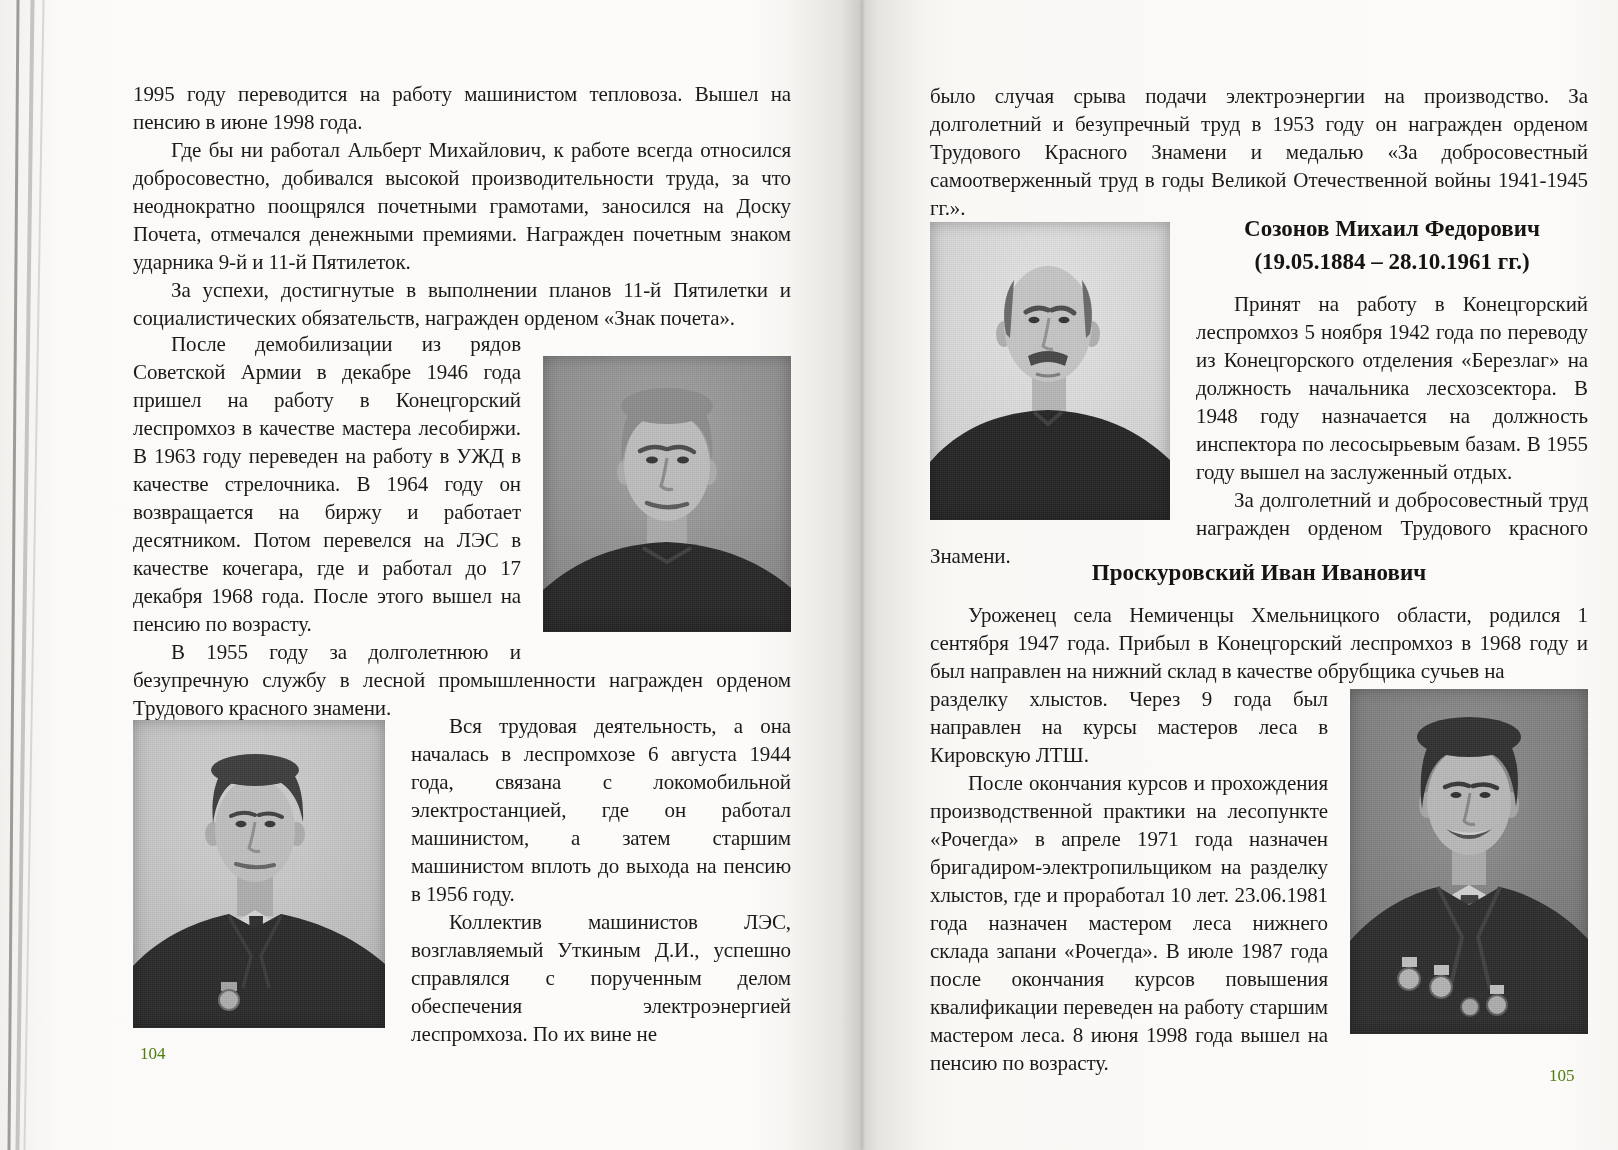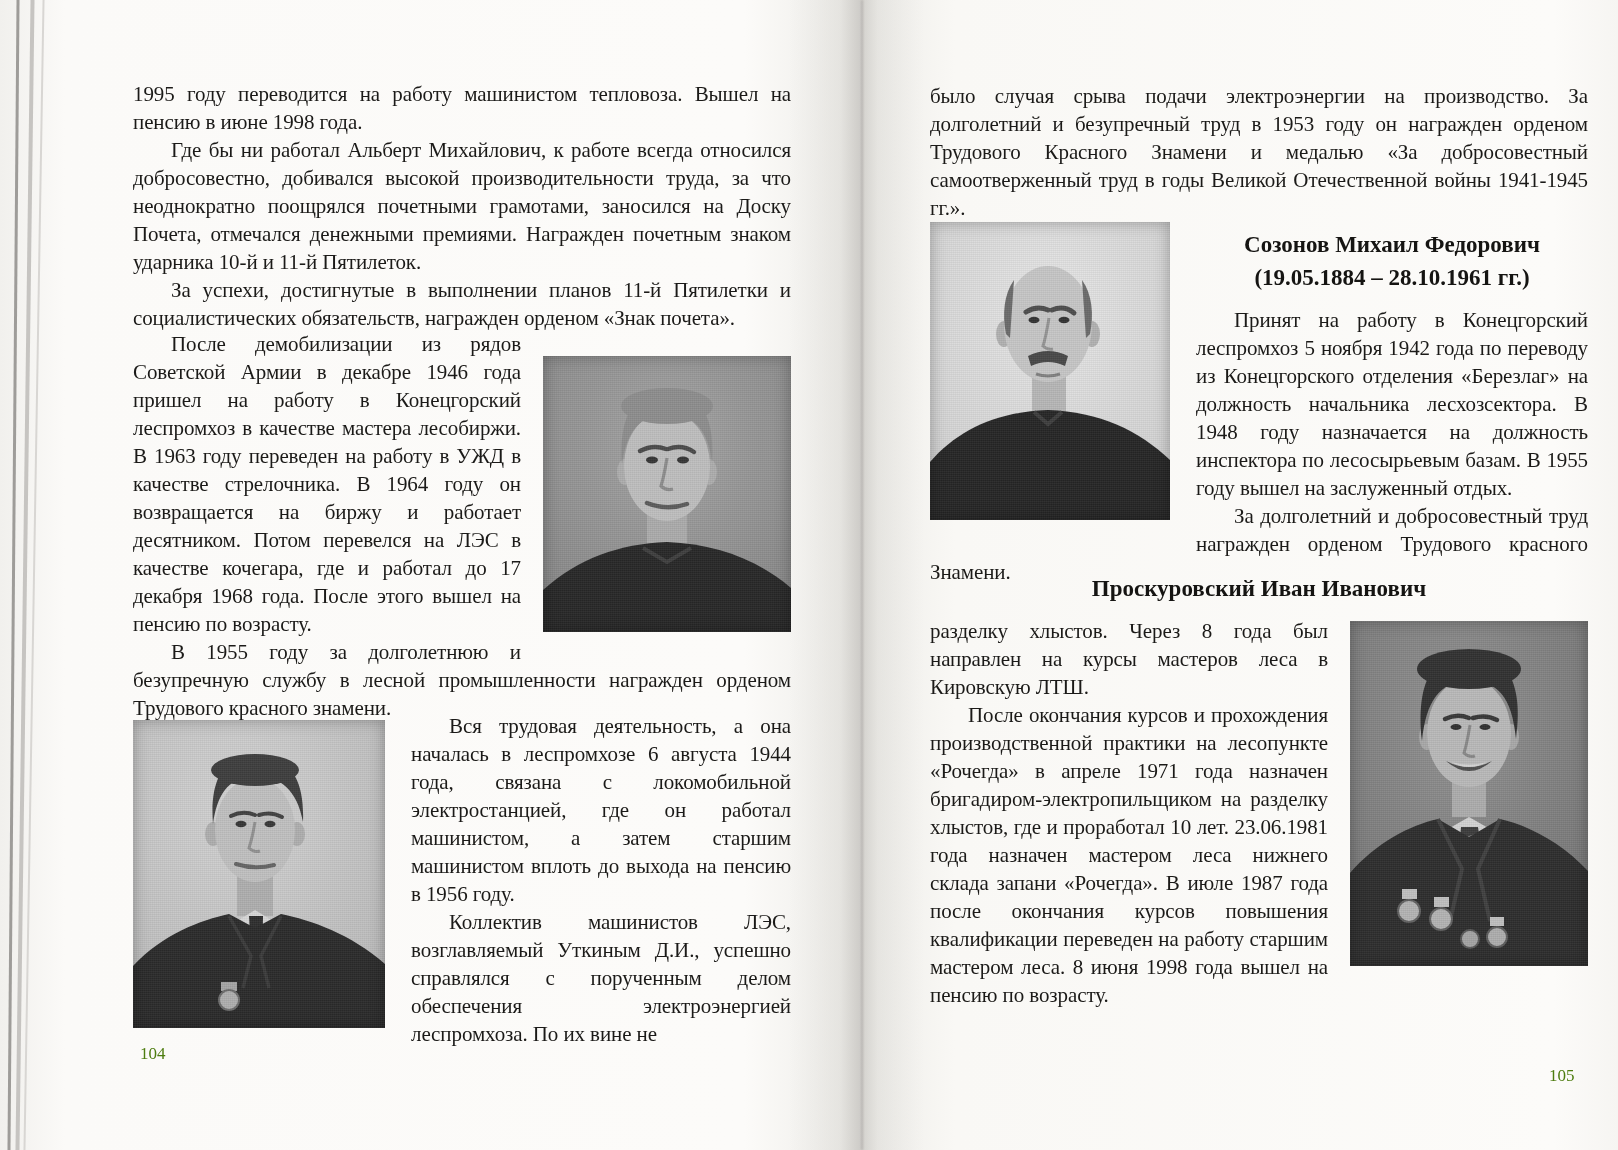--- a/index.html
+++ b/index.html
@@ -24,21 +24,21 @@
   .page-right{left:930px;width:658px;}
   .block{position:absolute;left:0;right:0;}
 
   .p{
     text-align:justify;font-size:21px;line-height:28px;margin:0;
     letter-spacing:-0.1px;color:#1b1a18;
   }
   .indent{text-indent:38px;}
   .section-title{
     font-weight:bold;text-align:center;font-size:23px;line-height:33px;
-    margin:16px 0 12px 0;color:#151412;
+    margin:0 0 12px 0;color:#151412;
   }
   .title-line{display:block;}
 
   .photo{
     position:relative;overflow:hidden;background:#999;
   }
   .photo::before{content:"";position:absolute;inset:0;box-shadow:inset 0 0 16px rgba(0,0,0,0.30);z-index:2;}
   .photo::after{
     content:"";position:absolute;inset:0;z-index:3;pointer-events:none;
     background-image:
@@ -57,21 +57,21 @@
 <div class="scan-edge edge1"></div>
 <div class="scan-edge edge2"></div>
 <div class="scan-edge edge3"></div>
 <div class="gutter"></div>
 <div class="gutter-crease"></div>
 
 <div class="page page-left">
 
   <div class="block" style="top:80px;">
     <p class="p">1995 году переводится на работу машинистом тепловоза. Вышел на пенсию в июне 1998 года.</p>
-    <p class="p indent">Где бы ни работал Альберт Михайлович, к работе всегда относился добросовестно, добивался высокой производительности труда, за что неоднократно поощрялся почетными грамотами, заносился на Доску Почета, отмечался денежными премиями. Награжден почетным знаком ударника 10-й и 11-й Пятилеток.</p>
+    <p class="p indent">Где бы ни работал Альберт Михайлович, к работе всегда относился добросовестно, добивался высокой производительности труда, за что неоднократно поощрялся почетными грамотами, заносился на Доску Почета, отмечался денежными премиями. Награжден почетным знаком ударника 9-й и 11-й Пятилеток.</p>
     <p class="p indent">За успехи, достигнутые в выполнении планов 11-й Пятилетки и социалистических обязательств, награжден орденом «Знак почета».</p>
   </div>
 
   <div class="block" style="top:330px;">
     <div class="photo float-r" style="width:248px;height:276px;margin:26px 0 10px 22px;">
       <svg viewBox="0 0 248 276" preserveAspectRatio="none">
         <defs>
           <radialGradient id="pzbg" cx="50%" cy="32%" r="80%">
             <stop offset="0" stop-color="#a6a29b"></stop>
               <stop offset="1" stop-color="#86827b"></stop>
@@ -174,20 +174,21 @@
       <span class="title-line">(19.05.1884 – 28.10.1961 гг.)</span>
     </div>
     <p class="p indent">Принят на работу в Конецгорский леспромхоз 5 ноября 1942 года по переводу из Конецгорского отделения «Березлаг» на должность начальника лесхозсектора. В 1948 году назначается на должность инспектора по лесосырьевым базам. В 1955 году вышел на заслуженный отдых.</p>
     <p class="p indent">За долголетний и добросовестный труд награжден орденом Трудового красного Знамени.</p>
   </div>
 
   <div class="block" style="top:556px;">
     <div class="section-title">
       <span class="title-line">Проскуровский Иван Иванович</span>
     </div>
+    <p class="p indent">Уроженец села Немиченцы Хмельницкого области, родился 1 сентября 1947 года. Прибыл в Конецгорский леспромхоз в 1968 году и был направлен на нижний склад в качестве обрубщика сучьев на</p>
     <div>
       <div class="photo float-r" style="width:238px;height:345px;margin:4px 0 90px 22px;">
         <svg viewBox="0 0 238 345" preserveAspectRatio="none">
           <defs>
             <radialGradient id="prbg" cx="45%" cy="30%" r="90%">
               <stop offset="0" stop-color="#928e88"></stop>
                 <stop offset="1" stop-color="#716d67"></stop>
             </radialGradient>
           </defs>
           <rect width="238" height="345" fill="url(#prbg)"></rect>
@@ -212,19 +213,19 @@
           <path d="M150,198 L128,248 L140,300" stroke="#3e3a33" stroke-width="4" fill="none"></path>
           <rect x="52" y="268" width="15" height="10" fill="#c6c0b4"></rect>
           <circle cx="59" cy="290" r="11" fill="#b8b2a6" stroke="#615c52" stroke-width="2"></circle>
           <rect x="84" y="276" width="15" height="10" fill="#c6c0b4"></rect>
           <circle cx="91" cy="298" r="11" fill="#b8b2a6" stroke="#615c52" stroke-width="2"></circle>
           <circle cx="120" cy="318" r="9" fill="#a9a396" stroke="#57524a" stroke-width="2"></circle>
           <rect x="140" y="296" width="14" height="9" fill="#c6c0b4"></rect>
           <circle cx="147" cy="316" r="10" fill="#b2ac9f" stroke="#5c574e" stroke-width="2"></circle>
         </svg>
       </div>
-      <p class="p">разделку хлыстов. Через 8 года был направлен на курсы мастеров леса в Кировскую ЛТШ.</p>
+      <p class="p">разделку хлыстов. Через 9 года был направлен на курсы мастеров леса в Кировскую ЛТШ.</p>
       <p class="p indent">После окончания курсов и прохождения производственной практики на лесопункте «Рочегда» в апреле 1971 года назначен бригадиром-электропильщиком на разделку хлыстов, где и проработал 10 лет. 23.06.1981 года назначен мастером леса нижнего склада запани «Рочегда». В июле 1987 года после окончания курсов повышения квалификации переведен на работу старшим мастером леса. 8 июня 1998 года вышел на пенсию по возрасту.</p>
     </div>
   </div>
 
   <div class="page-num" style="left:619px;top:1066px;">105</div>
 </div>
 
 </body></html>

